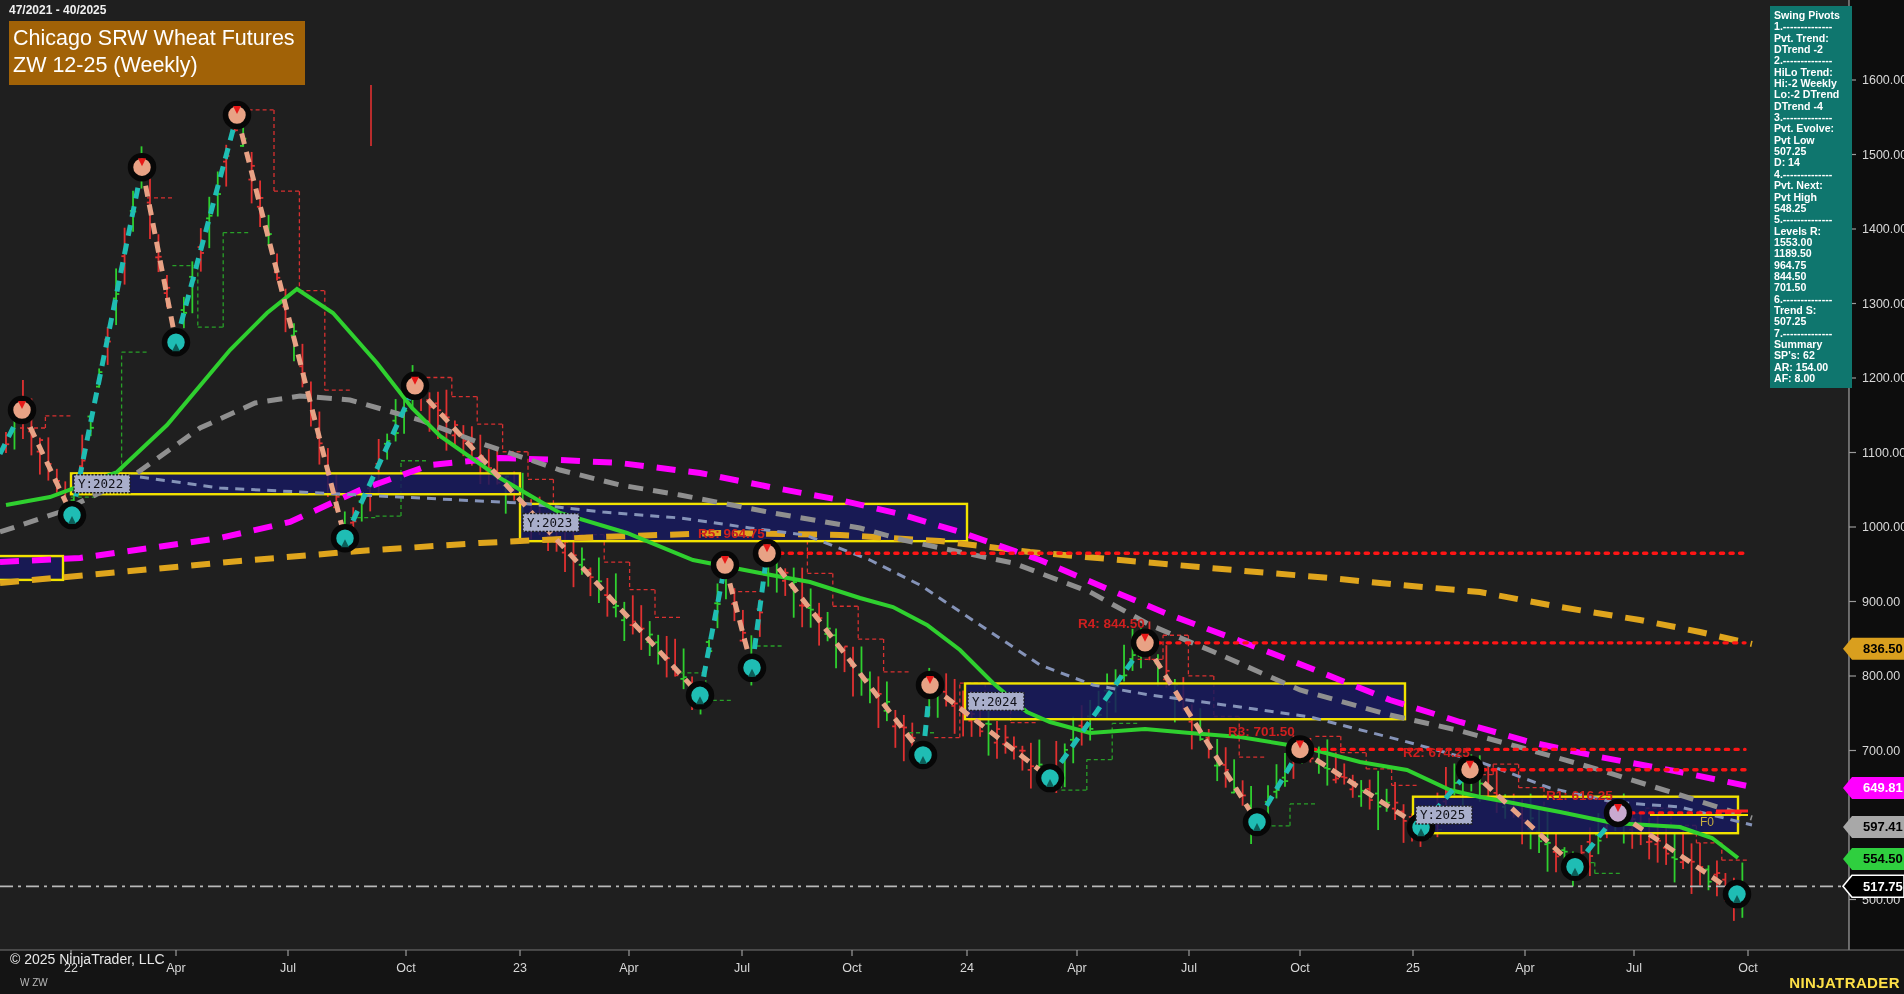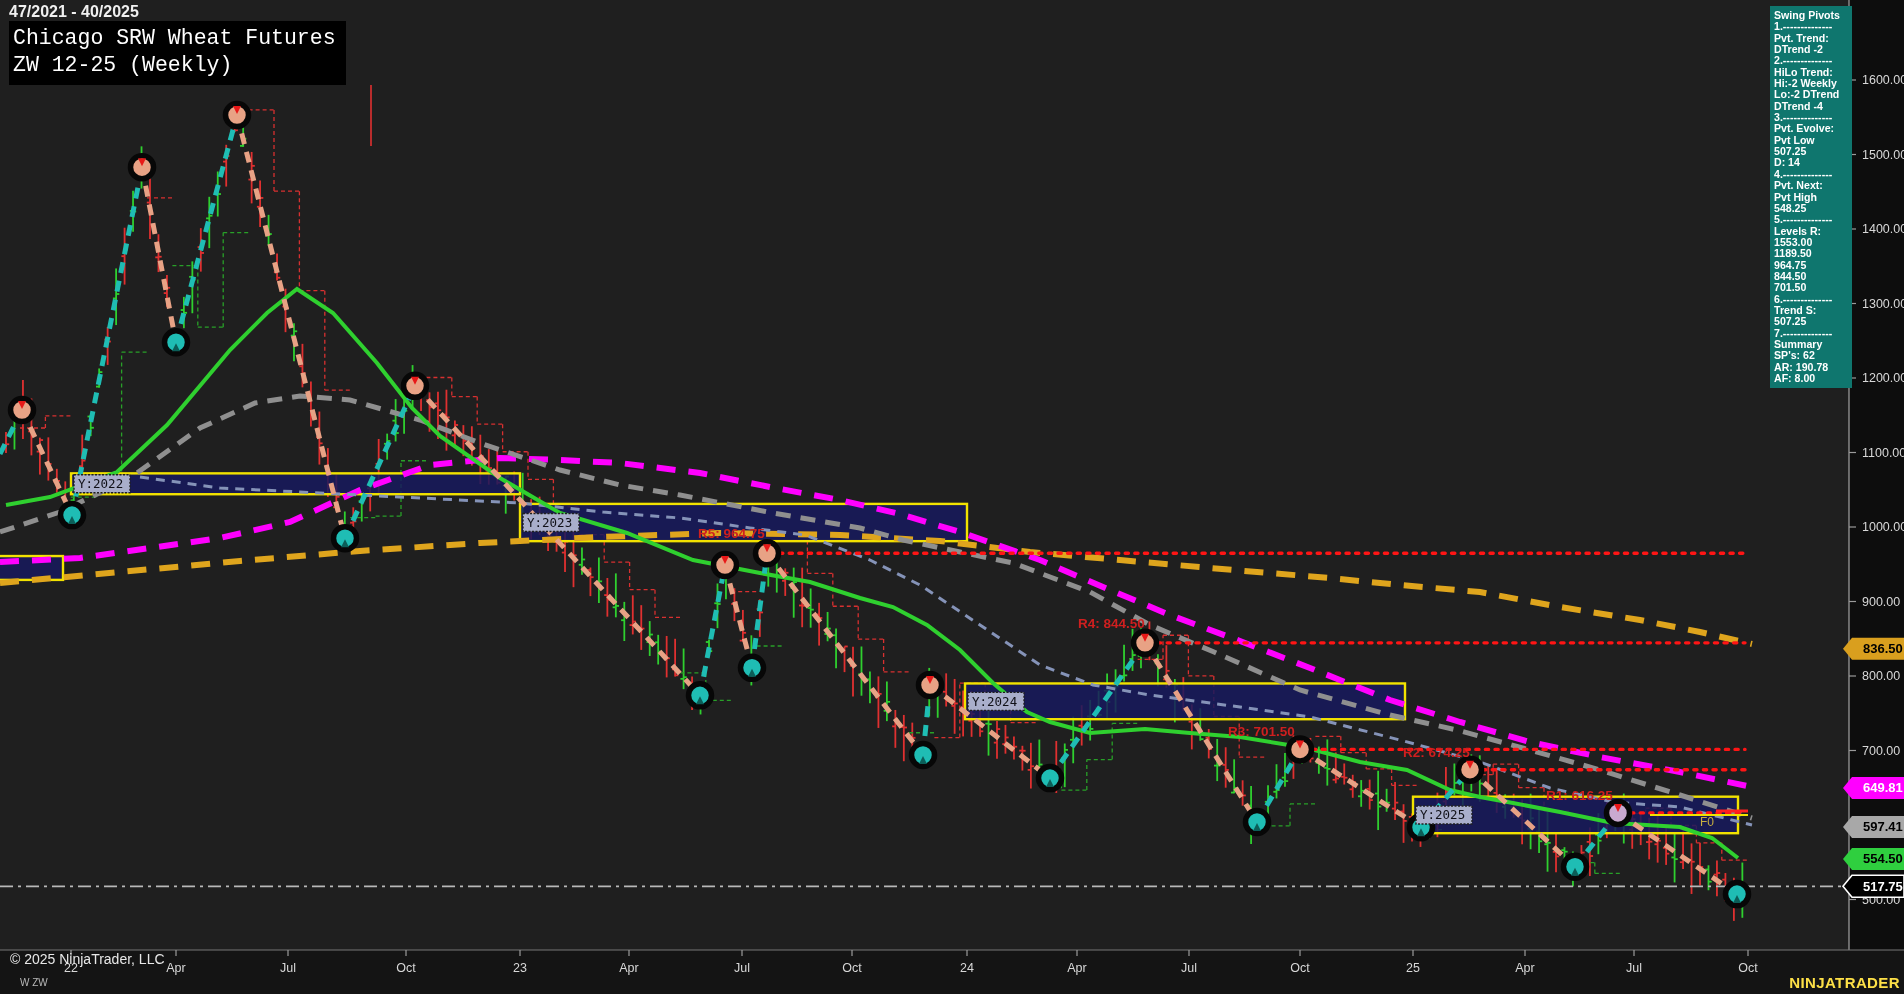--- a/index.html
+++ b/index.html
@@ -1,21 +1,21 @@
 <!DOCTYPE html>
 <html><head>
 <meta charset="utf-8">
 <style>
   html,body{margin:0;padding:0;background:#111;}
   #app{position:relative;width:1904px;height:994px;background:#1f1f1f;overflow:hidden;
        font-family:"Liberation Sans",sans-serif;}
   #chart-svg{position:absolute;left:0;top:0;}
-  #range-label{position:absolute;left:9px;top:3px;color:#f0f0f0;font-size:16px;font-weight:bold;}
-  #title-box{position:absolute;left:9px;top:21px;background:#000000;color:#fff;
-             padding:4px 10px 6px 4px;font-size:21.5px;line-height:1.25;font-family:Liberation Mono, monospace;}
+  #range-label{position:absolute;left:9px;top:3px;color:#f0f0f0;font-size:12px;font-weight:bold;}
+  #title-box{position:absolute;left:9px;top:21px;background:#a16207;color:#fff;
+             padding:4px 10px 6px 4px;font-size:21.5px;line-height:1.25;}
   #swing-panel{position:absolute;left:1770px;top:6px;width:76px;background:#0f766e;
                color:#fff;font-size:10.6px;font-weight:600;line-height:11.35px;
                padding:4px 2px 4px 4px;white-space:nowrap;overflow:hidden;}
   #copyright{position:absolute;left:10px;top:951px;color:#e8e8e8;font-size:14px;}
   #series-tag{position:absolute;left:20px;top:977px;color:#b8b8b8;font-size:10px;}
   #brand{position:absolute;right:4px;top:974px;color:#fde047;font-size:15px;font-weight:bold;
          letter-spacing:.4px;}
 </style>
 </head>
 <body>
@@ -1415,20 +1415,20 @@
       <div>1189.50</div>
       <div>964.75</div>
       <div>844.50</div>
       <div>701.50</div>
       <div>6.--------------</div>
       <div>Trend S:</div>
       <div>507.25</div>
       <div>7.--------------</div>
       <div>Summary</div>
       <div>SP's: 62</div>
-      <div>AR: 190.78</div>
+      <div>AR: 154.00</div>
       <div>AF: 8.00</div>
     </div>
 
   <div id="copyright">© 2025 NinjaTrader, LLC</div>
   <div id="series-tag">W ZW</div>
   <div id="brand">NINJATRADER</div>
 </div>
 
 </body></html>

